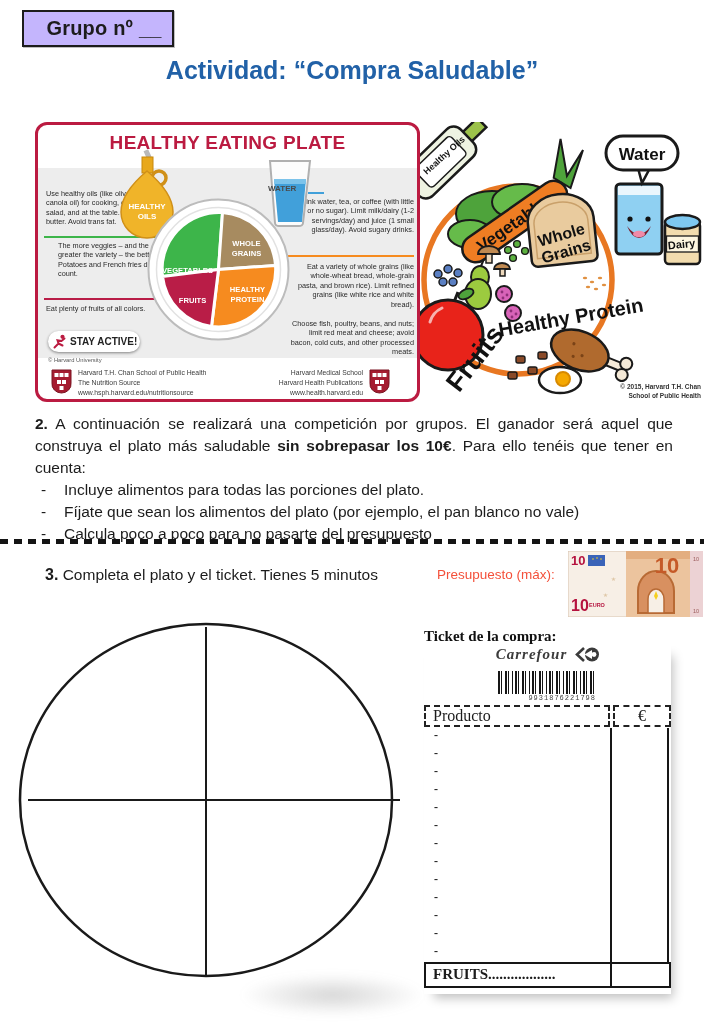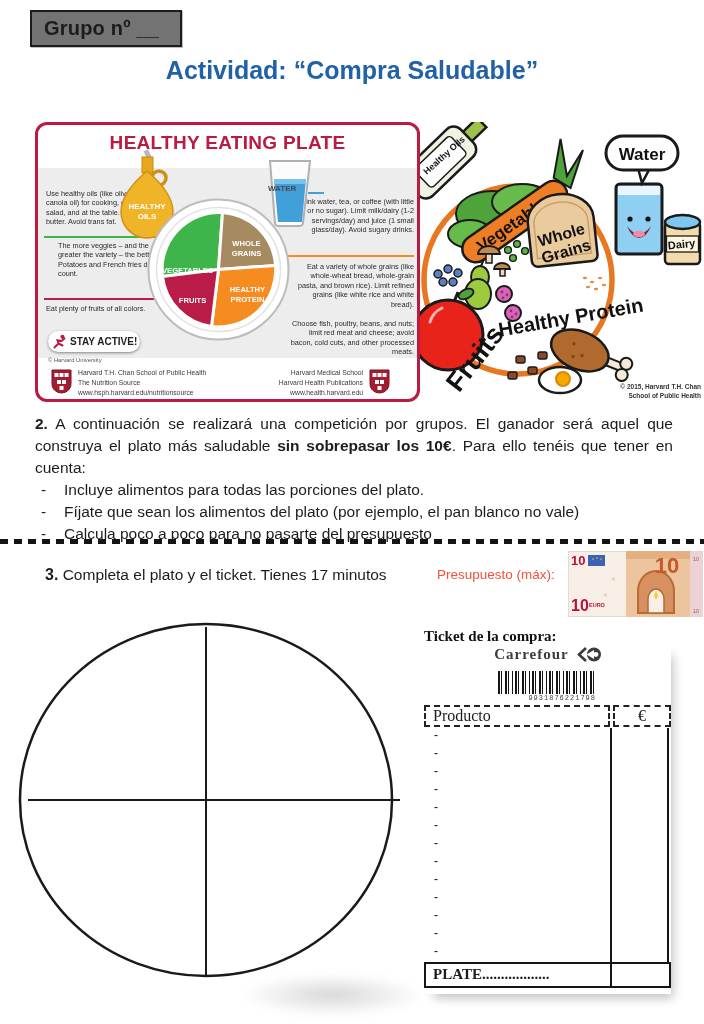--- a/index.html
+++ b/index.html
@@ -1,20 +1,20 @@
 <!DOCTYPE html>
 <html style="--title-blue: #2161a7; --hep-red: #bb1b41; --veg-green: #3db54a; --grain-brown: #a78b60; --protein-orange: #f68b1f; --fruit-red: #b91d47; --water-blue: #41a0da; --oil-yellow: #f0b429; --budget-red: #f4503a; --cartoon-orange: #e87722;"><head>
 <meta charset="utf-8">
 <style>
   html,body{margin:0;padding:0;background:#fff;}
   .page{position:relative;width:704px;height:1024px;background:#fff;overflow:hidden;
         font-family:"Liberation Sans",sans-serif;color:#1c1c1c;}
   
-  .group-box{position:absolute;left:30px;top:10px;width:148px;height:33px;border:2px solid #1c1c1c;
-             box-shadow:1px 1px 0 rgba(0,0,0,.25);display:flex;align-items:center;background:#737373;}
+  .group-box{position:absolute;left:22px;top:10px;width:148px;height:33px;border:2px solid #1c1c1c;
+             box-shadow:1px 1px 0 rgba(0,0,0,.25);display:flex;align-items:center;background:#c4b5fd;justify-content:center;}
   .group-box span{font-weight:bold;font-size:20px;padding-left:12px;letter-spacing:.2px;}
   .doc-title{position:absolute;left:0;top:56px;width:704px;text-align:center;font-weight:bold;
              font-size:25px;color:var(--title-blue,#2161a7);}
   .step{position:absolute;font-size:15.5px;line-height:22px;}
   .step b{font-weight:bold;}
   .step1{left:35px;top:92px;}
   
   .hep{position:absolute;left:35px;top:122px;width:385px;height:280px;background:#fff;
        border:3px solid var(--hep-red,#bb1b41);border-radius:12px;box-sizing:border-box;overflow:hidden;}
   .hep-title{position:absolute;left:0;top:7px;width:100%;text-align:center;font-weight:bold;
@@ -61,21 +61,21 @@
   
   .empty-plate{position:absolute;left:8px;top:612px;}
   .soft-shadow{position:absolute;background:radial-gradient(ellipse at center,rgba(110,110,110,.28),rgba(110,110,110,0) 70%);
                filter:blur(4px);}
   .sh-circle{left:240px;top:974px;width:185px;height:42px;}
   
   .ticket-heading{position:absolute;left:424px;top:628px;font-family:"Liberation Serif",serif;
                   font-weight:bold;font-size:15px;color:#111;}
   .ticket-paper{position:absolute;left:424px;top:644px;width:247px;height:350px;background:#fff;
                 box-shadow:6px 8px 10px -4px rgba(0,0,0,.25);}
-  .cf-row{position:absolute;left:0;top:2px;width:100%;display:flex;justify-content:center;align-items:flex-end;gap:8px;}
+  .cf-row{position:absolute;left:0;top:2px;width:100%;display:flex;justify-content:center;align-items:flex-end;gap:8px;font-style:italic;}
   .cf-row span{font-family:"Liberation Serif",serif;font-weight:bold;font-size:15px;letter-spacing:1px;color:#3b3b3b;}
   .barcode{position:absolute;left:74px;top:27px;width:98px;height:23px;
            background:repeating-linear-gradient(90deg,#161616 0 2px,#fff 2px 3px,#161616 3px 4px,#fff 4px 7px,
            #161616 7px 9px,#fff 9px 10px,#161616 10px 11px,#fff 11px 14px,#161616 14px 15px,#fff 15px 17px);}
   .bc-num{position:absolute;left:74px;top:50px;width:98px;text-align:right;font-size:7px;color:#444;letter-spacing:1px;
           font-family:"Liberation Mono",monospace;}
   .t-header{position:absolute;left:0;top:61px;width:247px;display:flex;}
   .th{border:2px dashed #222;box-sizing:border-box;font-family:"Liberation Serif",serif;font-size:16px;height:22px;}
   .th-prod{width:186px;padding-left:7px;}
   .th-eur{width:58px;margin-left:3px;text-align:center;}
@@ -318,21 +318,21 @@
       <span>A continuación se realizará una competición por grupos. El ganador será aquel que construya el plato más saludable </span><b>sin sobrepasar los 10€</b><span>. Para ello tenéis que tener en cuenta:</span></p>
     <div class="bullet"><span class="b-dash">-</span><span>Incluye alimentos para todas las porciones del plato.</span></div>
     <div class="bullet"><span class="b-dash">-</span><span>Fíjate que sean los alimentos del plato (por ejemplo, el pan blanco no vale)</span></div>
     <div class="bullet"><span class="b-dash">-</span><span>Calcula poco a poco para no pasarte del presupuesto</span></div>
   </div>
 
   <div class="divider"></div>
 
   <div class="step step3">
     <b>3.</b>
-    <span>Completa el plato y el ticket. Tienes 17 minutos</span>
+    <span>Completa el plato y el ticket. Tienes 5 minutos</span>
   </div>
   <div class="budget-label">Presupuesto (máx):</div>
 
   <svg class="banknote" width="135" height="66" viewBox="0 0 135 66">
     <rect x="0" y="0" width="135" height="66" fill="#f7efe6" stroke="#d8c4b0"></rect>
     <rect x="58" y="0" width="64" height="66" fill="#ecc49e"></rect>
     <rect x="58" y="0" width="64" height="8" fill="#e3ae80"></rect>
     <path d="M70 62 v-22 a18 20 0 0 1 36 0 v22 Z" fill="#d89060" stroke="#b86a34" stroke-width="2"></path>
     <path d="M80 62 v-14 a8 10 0 0 1 16 0 v14 Z" fill="#f7efe6" stroke="#b86a34" stroke-width="1.5"></path>
     <path d="M86 45 l2 -5 l2 5 l-2 4 Z" fill="#f5d020"></path>
@@ -390,18 +390,18 @@
         <div class="t-row">-</div>
         <div class="t-row">-</div>
         <div class="t-row">-</div>
         <div class="t-row">-</div>
         <div class="t-row">-</div>
         <div class="t-row">-</div>
         <div class="t-row">-</div>
       </div>
 
     <div class="t-total">
-      <div class="tt-label">PLATE..................</div>
+      <div class="tt-label">FRUITS..................</div>
       <div class="tt-val"></div>
     </div>
   </div>
 
 </div>
 
 </body></html>

